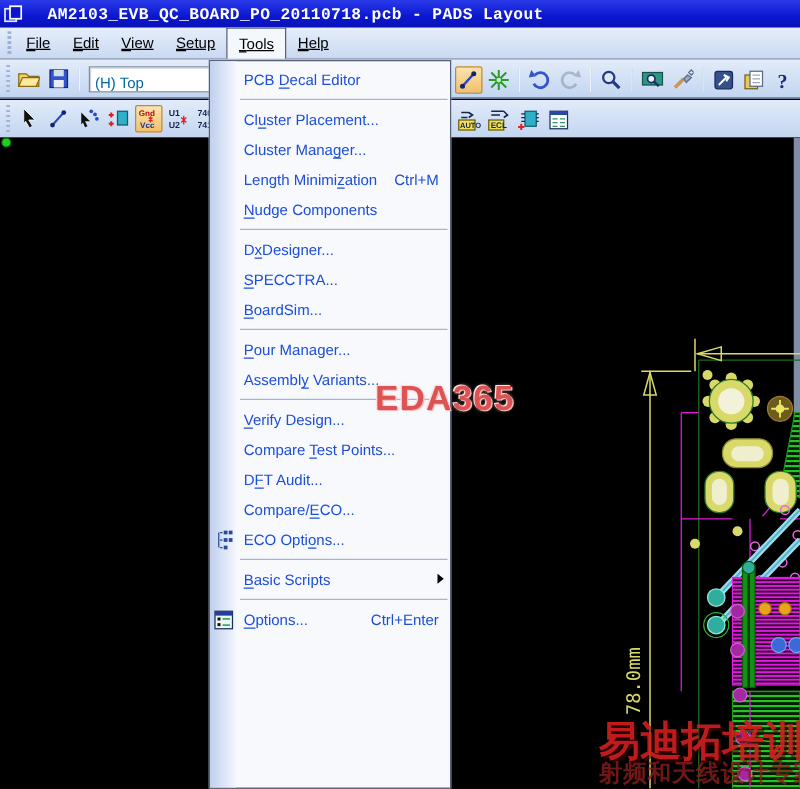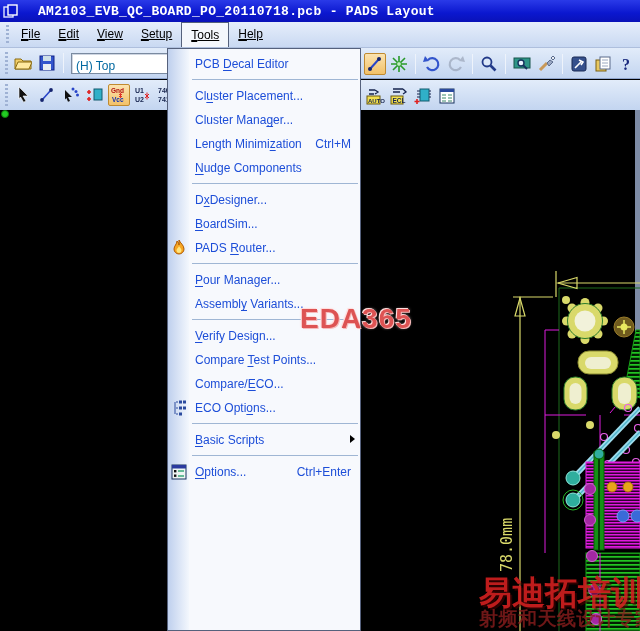--- a/index.html
+++ b/index.html
@@ -422,53 +422,53 @@
 
     </div>
         <div class="msep"></div>
         <div class="mi">
       <span class="mi-icon"></span>
       <span class="mi-label">D<u>x</u>Designer...</span>
 
     </div>
         <div class="mi">
       <span class="mi-icon"></span>
+      <span class="mi-label"><u>S</u>PECCTRA...</span>
+
+    </div>
+        <div class="mi">
+      <span class="mi-icon"></span>
       <span class="mi-label"><u>B</u>oardSim...</span>
 
     </div>
-        <div class="mi">
-      <span class="mi-icon">
-            <svg width="14" height="16" viewBox="0 0 14 16">
-              <path d="M7 0C8 3 12 5 12 9a5 5 0 0 1-10 0C2 6 5 4 5 1c1 1 2 2 2 4z" fill="#f6a623" stroke="#b05a00"></path>
-              <path d="M7 6c1 2 2.5 2.6 2.5 4.5a2.5 2.5 0 0 1-5 0C4.5 8.6 6.5 8 7 6z" fill="#ffe680"></path>
-            </svg>
-          </span>
-      <span class="mi-label">PADS <u>R</u>outer...</span>
-
-    </div>
         <div class="msep"></div>
         <div class="mi">
       <span class="mi-icon"></span>
       <span class="mi-label"><u>P</u>our Manager...</span>
 
     </div>
         <div class="mi">
       <span class="mi-icon"></span>
       <span class="mi-label">Assembl<u>y</u> Variants...</span>
 
     </div>
         <div class="msep"></div>
         <div class="mi">
       <span class="mi-icon"></span>
       <span class="mi-label"><u>V</u>erify Design...</span>
 
     </div>
         <div class="mi">
       <span class="mi-icon"></span>
       <span class="mi-label">Compare <u>T</u>est Points...</span>
+
+    </div>
+        <div class="mi">
+      <span class="mi-icon"></span>
+      <span class="mi-label">D<u>F</u>T Audit...</span>
 
     </div>
         <div class="mi">
       <span class="mi-icon"></span>
       <span class="mi-label">Compare/<u>E</u>CO...</span>
 
     </div>
         <div class="mi">
       <span class="mi-icon">
             <svg width="16" height="16" viewBox="0 0 16 16">

